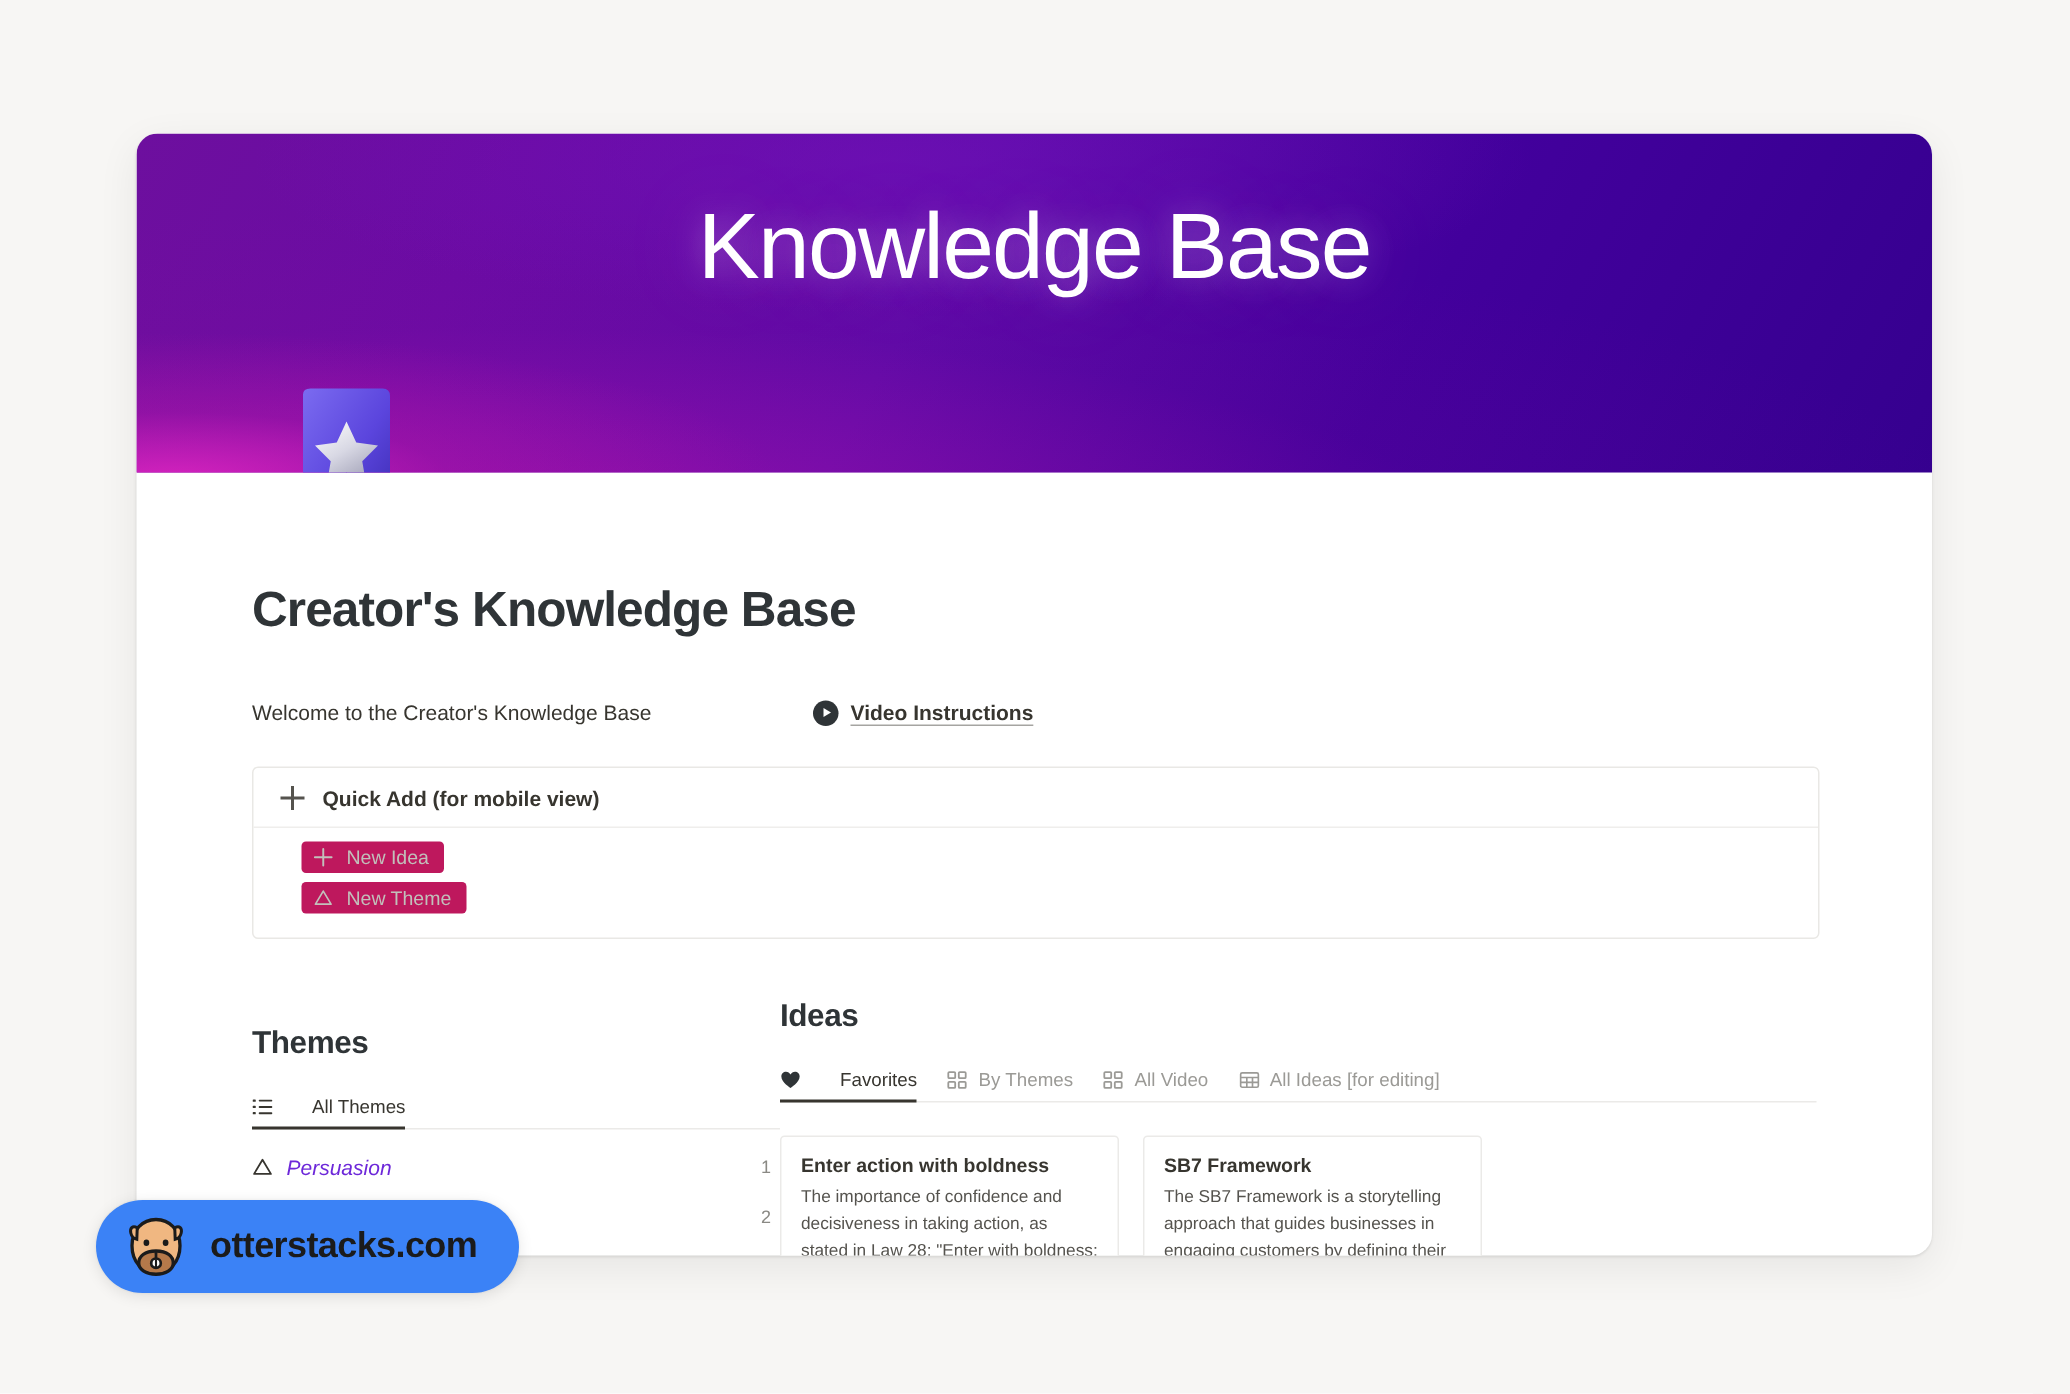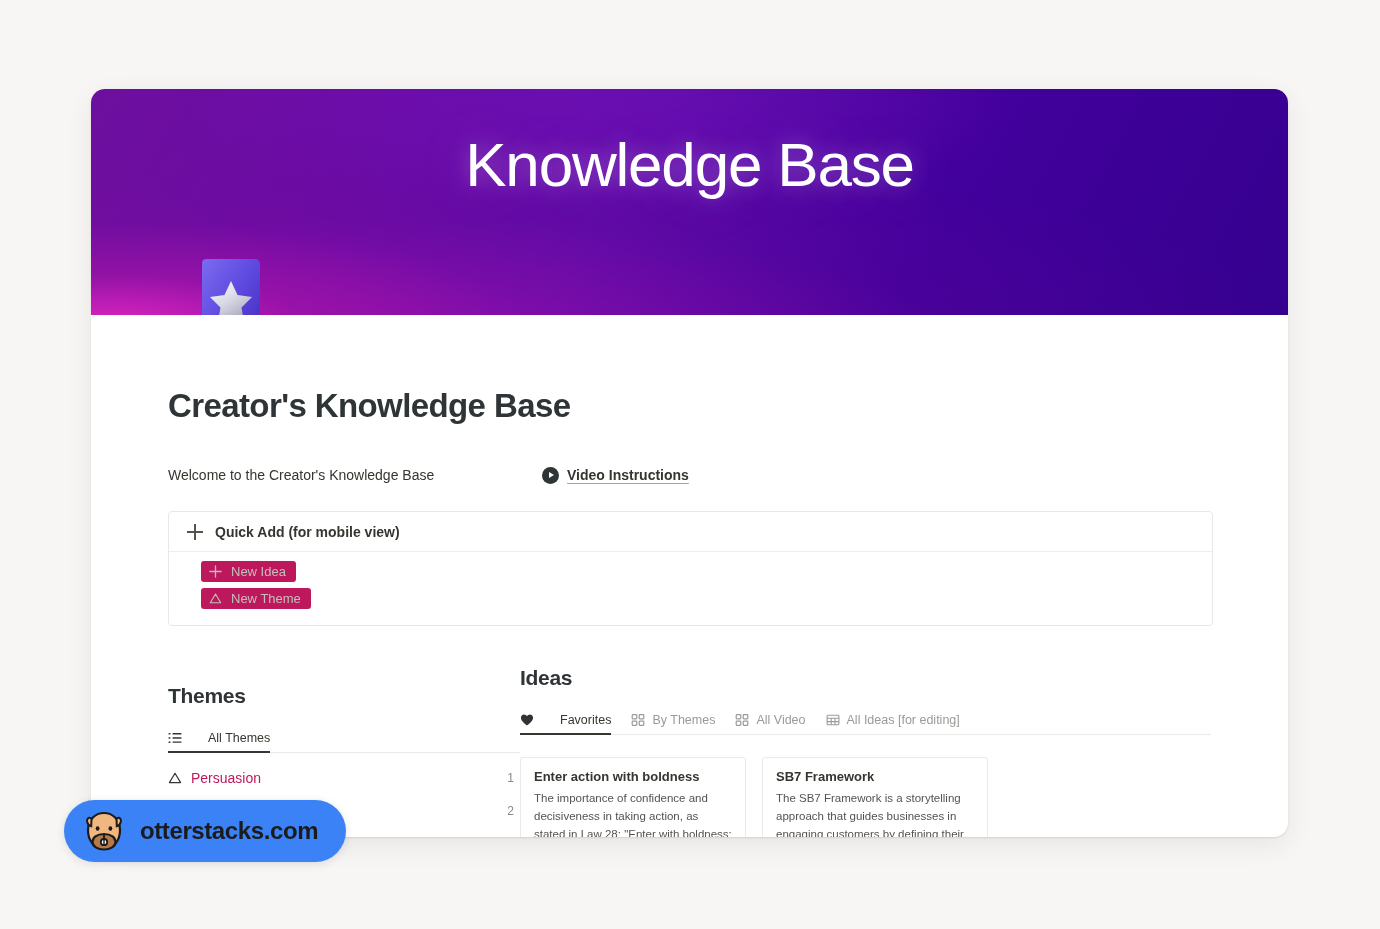--- a/index.html
+++ b/index.html
@@ -227,22 +227,23 @@
     display: flex;
     align-items: center;
     height: 25px;
     margin-top: 8px;
     padding-right: 6px;
   }
   .theme-row:first-of-type { margin-top: 12px; }
   .theme-icon { width: 14px; height: 14px; flex: none; margin-right: 9px; }
   .theme-name {
     font-size: 14px;
-    color: #be185d;
+    color: #6d28d9;
     flex: 1;
+    font-style: italic;
   }
   .theme-count {
     font-size: 12px;
     color: #8a8984;
   }
 
   
   .cards {
     display: flex;
     gap: 16px;

